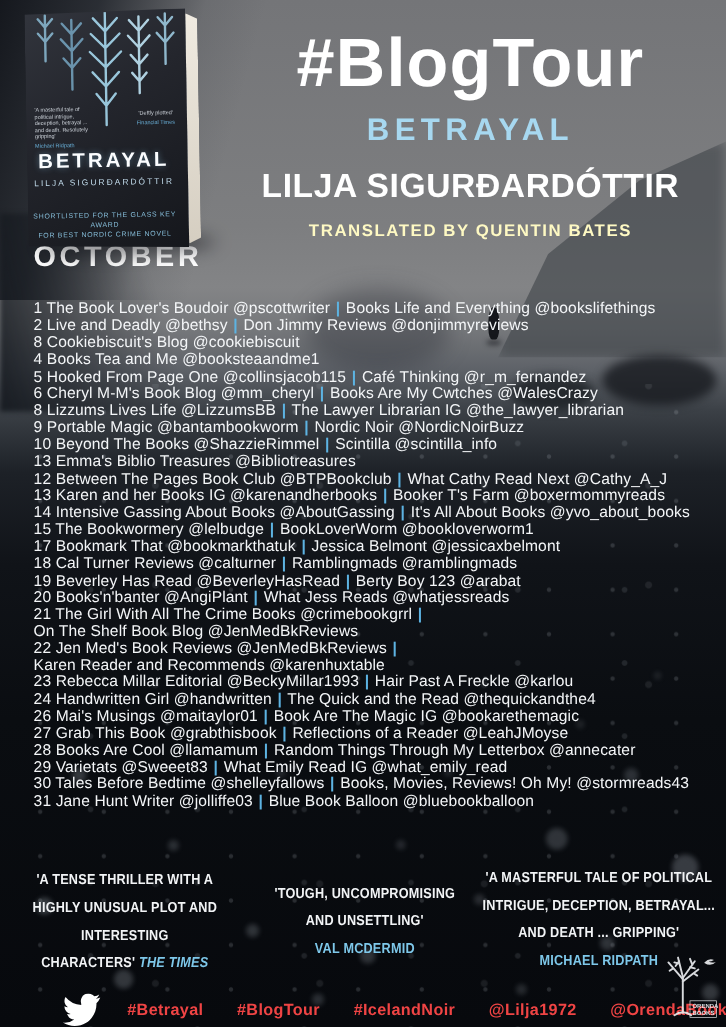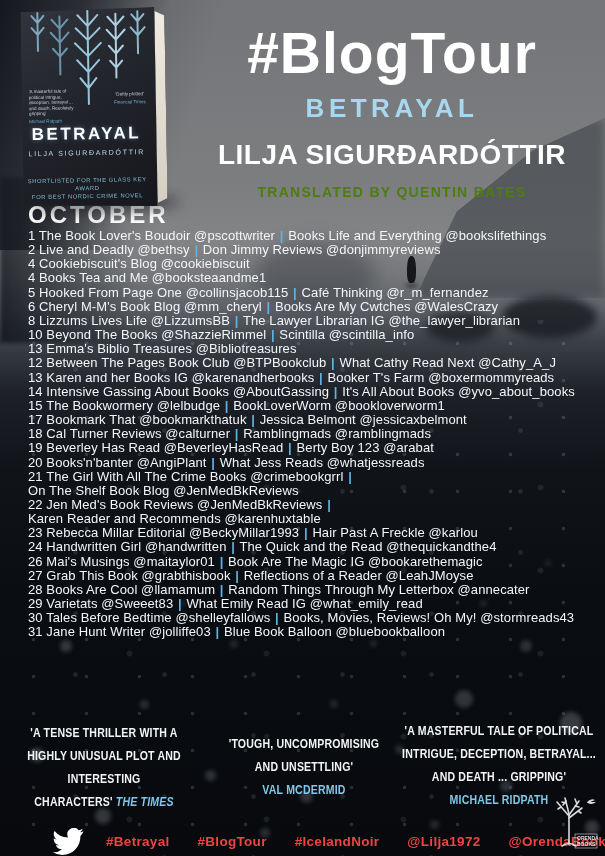--- a/index.html
+++ b/index.html
@@ -55,25 +55,25 @@
     text-shadow:0 0 5px rgba(140,200,235,.45);}
   .cover-author{position:absolute;left:0;right:6px;top:141px;text-align:center;
     font-size:7px;letter-spacing:1.7px;color:#c2dcec;}
   .cover-shortlist{position:absolute;left:0;right:6px;top:168px;text-align:center;
     font-size:5.8px;line-height:8px;letter-spacing:.6px;color:#86bdd9;}
   
   .titles{position:absolute;left:178px;top:20px;width:428px;text-align:center;z-index:2;color:#fff;}
   .blogtour{font-size:57px;font-weight:700;letter-spacing:1px;line-height:66px;}
   .betrayal{font-size:26px;font-weight:700;letter-spacing:4.5px;color:#a7d8f0;margin-top:7px;}
   .author-name{font-size:28px;font-weight:700;letter-spacing:.5px;color:#fff;margin-top:15px;}
-  .translated{font-size:14px;font-weight:700;letter-spacing:1.3px;color:#4d7c0f;margin-top:13px;}
+  .translated{font-size:14px;font-weight:700;letter-spacing:1.3px;color:#fef9c3;margin-top:13px;}
   
   .october{position:absolute;left:28px;top:201px;font-size:24px;font-weight:700;
     letter-spacing:3px;color:#fff;z-index:2;}
-  .tour-list{position:absolute;left:28px;top:229px;width:562px;z-index:2;
+  .tour-list{position:absolute;left:28px;top:250px;width:562px;z-index:2;
     font-size:13px;line-height:14.15px;color:#f4f6f8;letter-spacing:.1px;}
   .pipe{color:#5db3e2;font-weight:700;padding:0 1px;}
   
   .quote-card{position:absolute;z-index:2;text-align:center;font-weight:700;
     font-size:12px;line-height:23px;color:#f2f4f6;letter-spacing:.2px;
     transform:scaleX(.88);transform-origin:50% 0;}
   .qc1{left:4px;top:722px;width:200px;}
   .qc2{left:218px;top:733px;width:172px;}
   .qc3{left:388px;top:720px;width:222px;}
   .q-attr{color:#7ec8ea;}
@@ -161,33 +161,36 @@
 
   <div class="october">OCTOBER</div>
   <div class="tour-list">
       <div>
         <div>1 The Book Lover's Boudoir @pscottwriter <span class="pipe">|</span> Books Life and Everything @bookslifethings</div>
       </div>
       <div>
         <div>2 Live and Deadly @bethsy <span class="pipe">|</span> Don Jimmy Reviews @donjimmyreviews</div>
       </div>
       <div>
-        <div>4 Cookiebiscuit's Blog @cookiebiscuit</div>
+        <div>8 Cookiebiscuit's Blog @cookiebiscuit</div>
       </div>
       <div>
         <div>4 Books Tea and Me @booksteaandme1</div>
       </div>
       <div>
         <div>5 Hooked From Page One @collinsjacob115 <span class="pipe">|</span> Café Thinking @r_m_fernandez</div>
       </div>
       <div>
         <div>6 Cheryl M-M's Book Blog @mm_cheryl <span class="pipe">|</span> Books Are My Cwtches @WalesCrazy</div>
       </div>
       <div>
         <div>8 Lizzums Lives Life @LizzumsBB <span class="pipe">|</span> The Lawyer Librarian IG @the_lawyer_librarian</div>
+      </div>
+      <div>
+        <div>9 Portable Magic @bantambookworm <span class="pipe">|</span> Nordic Noir @NordicNoirBuzz</div>
       </div>
       <div>
         <div>10 Beyond The Books @ShazzieRimmel <span class="pipe">|</span> Scintilla @scintilla_info</div>
       </div>
       <div>
         <div>13 Emma's Biblio Treasures @Bibliotreasures</div>
       </div>
       <div>
         <div>12 Between The Pages Book Club @BTPBookclub <span class="pipe">|</span> What Cathy Read Next @Cathy_A_J</div>
       </div>

